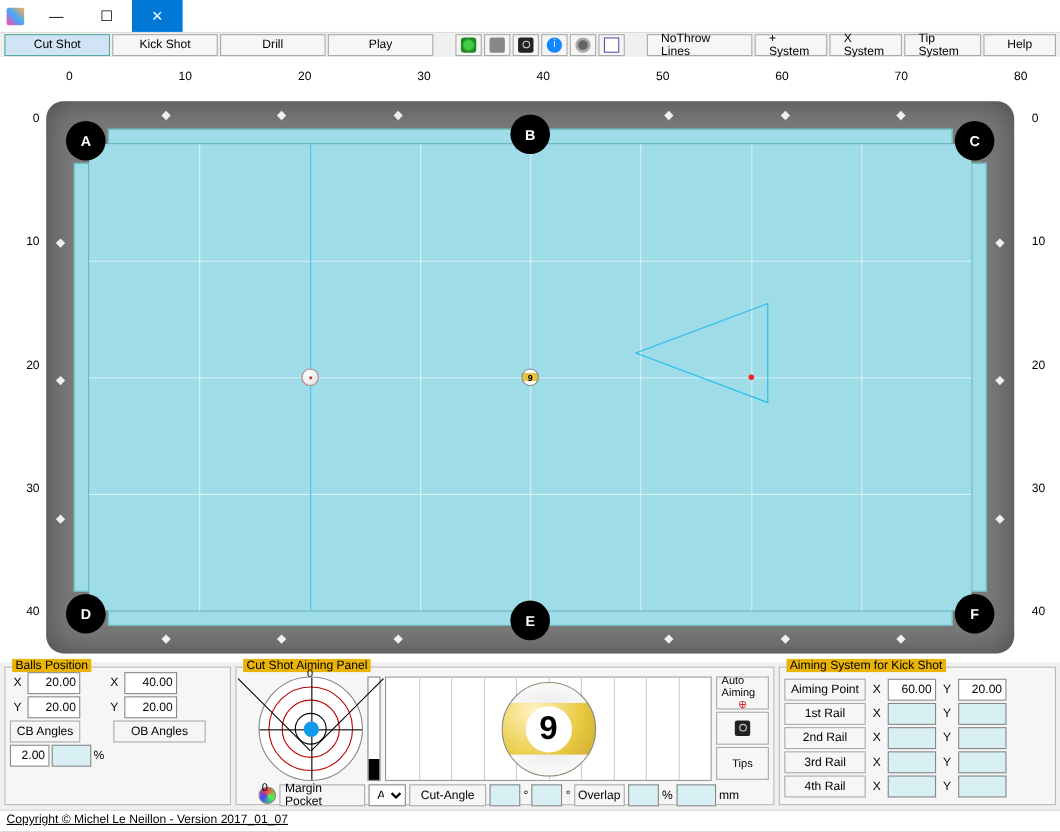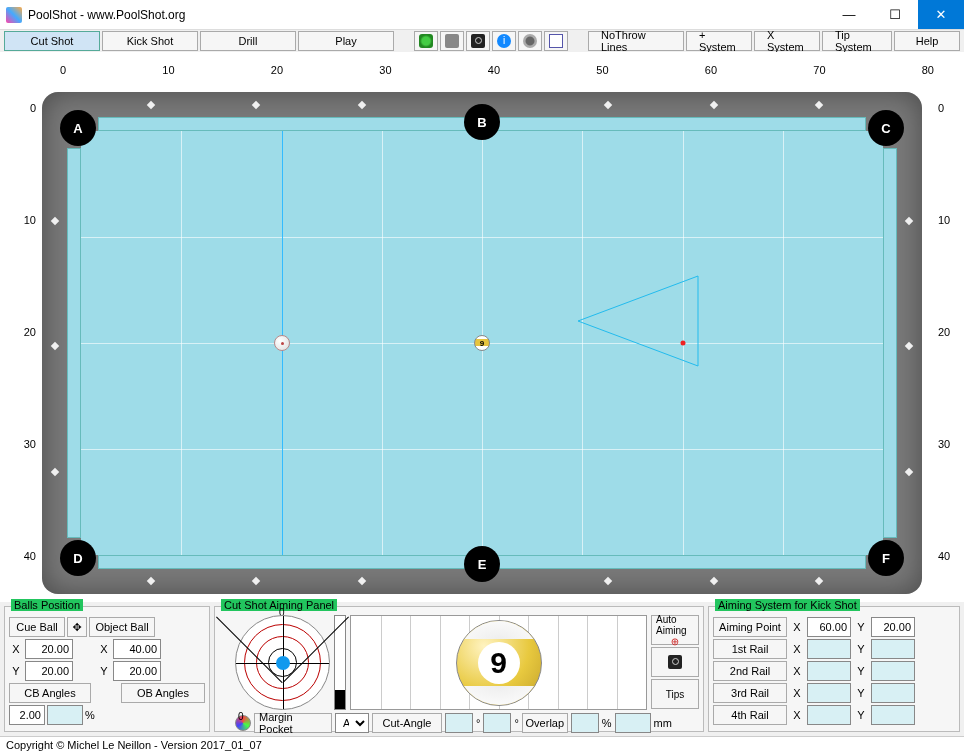--- a/index.html
+++ b/index.html
@@ -58,21 +58,21 @@
 
 .cue-line { position: absolute; top: 0; bottom: 0; width: 1px; background: #3bf; }
 .cueball { position: absolute; width: 16px; height: 16px; border-radius: 50%; background: radial-gradient(circle at 35% 35%, #fff, #ddd); border: 1px solid #b88; transform: translate(-50%,-50%); }
 .cueball::after{content:'';position:absolute;top:6px;left:6px;width:3px;height:3px;background:#b44;border-radius:50%;}
 .nineball { position: absolute; width: 16px; height: 16px; border-radius: 50%; background: linear-gradient(#fff 25%, #e6c43e 25% 75%, #fff 75%); border:1px solid #888; transform: translate(-50%,-50%); display:flex; align-items:center; justify-content:center; font-size:8px; font-weight:bold; }
 .aimdot { position:absolute; width:5px; height:5px; background:#e22; border-radius:50%; transform:translate(-50%,-50%);}
 
 
 .bottom { display: flex; gap: 4px; padding: 4px; height: 134px; background: #f0f0f0; }
 .panel { border: 1px solid #bbb; background: #f6f6f6; padding: 4px; font-size: 11px; position: relative; }
-.panel .ptitle { position: absolute; top: -8px; left: 6px; background: #22c55e; padding: 0 3px; font-size: 11px; }
+.panel .ptitle { position: absolute; top: -8px; left: 6px; background: #eab308; padding: 0 3px; font-size: 11px; }
 
 .balls-panel { width: 206px; }
 .balls-row { display:flex; gap:2px; margin-bottom: 2px; align-items:center; }
 .sbtn { height: 20px; border: 1px solid #aaa; background: #f6f6f6; font-size: 11px; padding: 0 4px; display:flex; align-items:center; justify-content:center; cursor:pointer; }
 .sbtn.w56 { width: 56px; }
 .sbtn.w20 { width: 20px; }
 .inp { width: 48px; height: 20px; border: 1px solid #888; background: #fff; text-align: right; padding: 0 3px; font-size: 11px; }
 .inp.sm { width: 36px; }
 .lbl { width: 14px; text-align: center; }
 
@@ -95,28 +95,27 @@
 .side-btns .sbtn { width: 48px; height: 30px; flex-direction:column; font-size:10px; line-height:1.1; }
 .aim-bot { display:flex; gap:3px; align-items:center; margin-top: 3px; }
 .mini-icn { width:16px; height:16px; border:1px solid #888; border-radius:50%; background: conic-gradient(#f44,#4f4,#44f,#f44); }
 
 .kick-panel { flex:1; }
 .kick-row { display:flex; gap:3px; margin-bottom:2px; align-items:center; }
 .kick-row .sbtn { width: 74px; }
 .kick-row .inp { width: 44px; }
 
 
-.status { height: 20px; border-top: 1px solid #ccc; padding: 2px 6px; font-size: 11px; background:#fff; }
+.status { height: 20px; border-top: 1px solid #ccc; padding: 2px 6px; font-size: 11px; background:#fff;text-decoration:underline; }
 </style>
 </head>
 <body>
 
 <div class="titlebar">
   <div class="title-icon"></div>
-  <div class="title-text">PoolShot - www.PoolShot.org</div>
   <div class="win-btns">
     <div class="win-btn">—</div>
     <div class="win-btn">☐</div>
     <div class="win-btn close">✕</div>
   </div>
 </div>
 
 <div class="toolbar">
   <div class="tbtn active w1">Cut Shot</div>
   <div class="tbtn w1">Kick Shot</div>
@@ -235,41 +234,36 @@
     <div class="pocket d">D</div>
     <div class="pocket e">E</div>
     <div class="pocket f">F</div>
   </div>
 </div>
 
 <div class="bottom">
 
   <div class="panel balls-panel">
     <div class="ptitle">Balls Position</div>
-    <div class="balls-row" style="margin-top:6px">
-      <div class="sbtn w56">Cue Ball</div>
-      <div class="sbtn w20">✥</div>
-      <div class="sbtn" style="width:66px">Object Ball</div>
-    </div>
     <div class="balls-row">
       <span class="lbl">X</span>
       <input class="inp" value="20.00" style="">
       <div style="width:20px"></div>
       <span class="lbl">X</span>
       <input class="inp" value="40.00" style="">
     </div>
     <div class="balls-row">
       <span class="lbl">Y</span>
       <input class="inp" value="20.00" style="">
       <div style="width:20px"></div>
       <span class="lbl">Y</span>
       <input class="inp" value="20.00" style="">
     </div>
     <div class="balls-row">
-      <div class="sbtn" style="width:82px">CB Angles</div>
+      <div class="sbtn" style="width:64px">CB Angles</div>
       <div style="width:26px"></div>
       <div class="sbtn" style="width:84px">OB Angles</div>
     </div>
     <div class="balls-row">
       <input class="inp sm" value="2.00" style="">
       <input class="inp sm" style="background: rgb(216, 240, 244);">
       <span>%</span>
     </div>
   </div>
 

